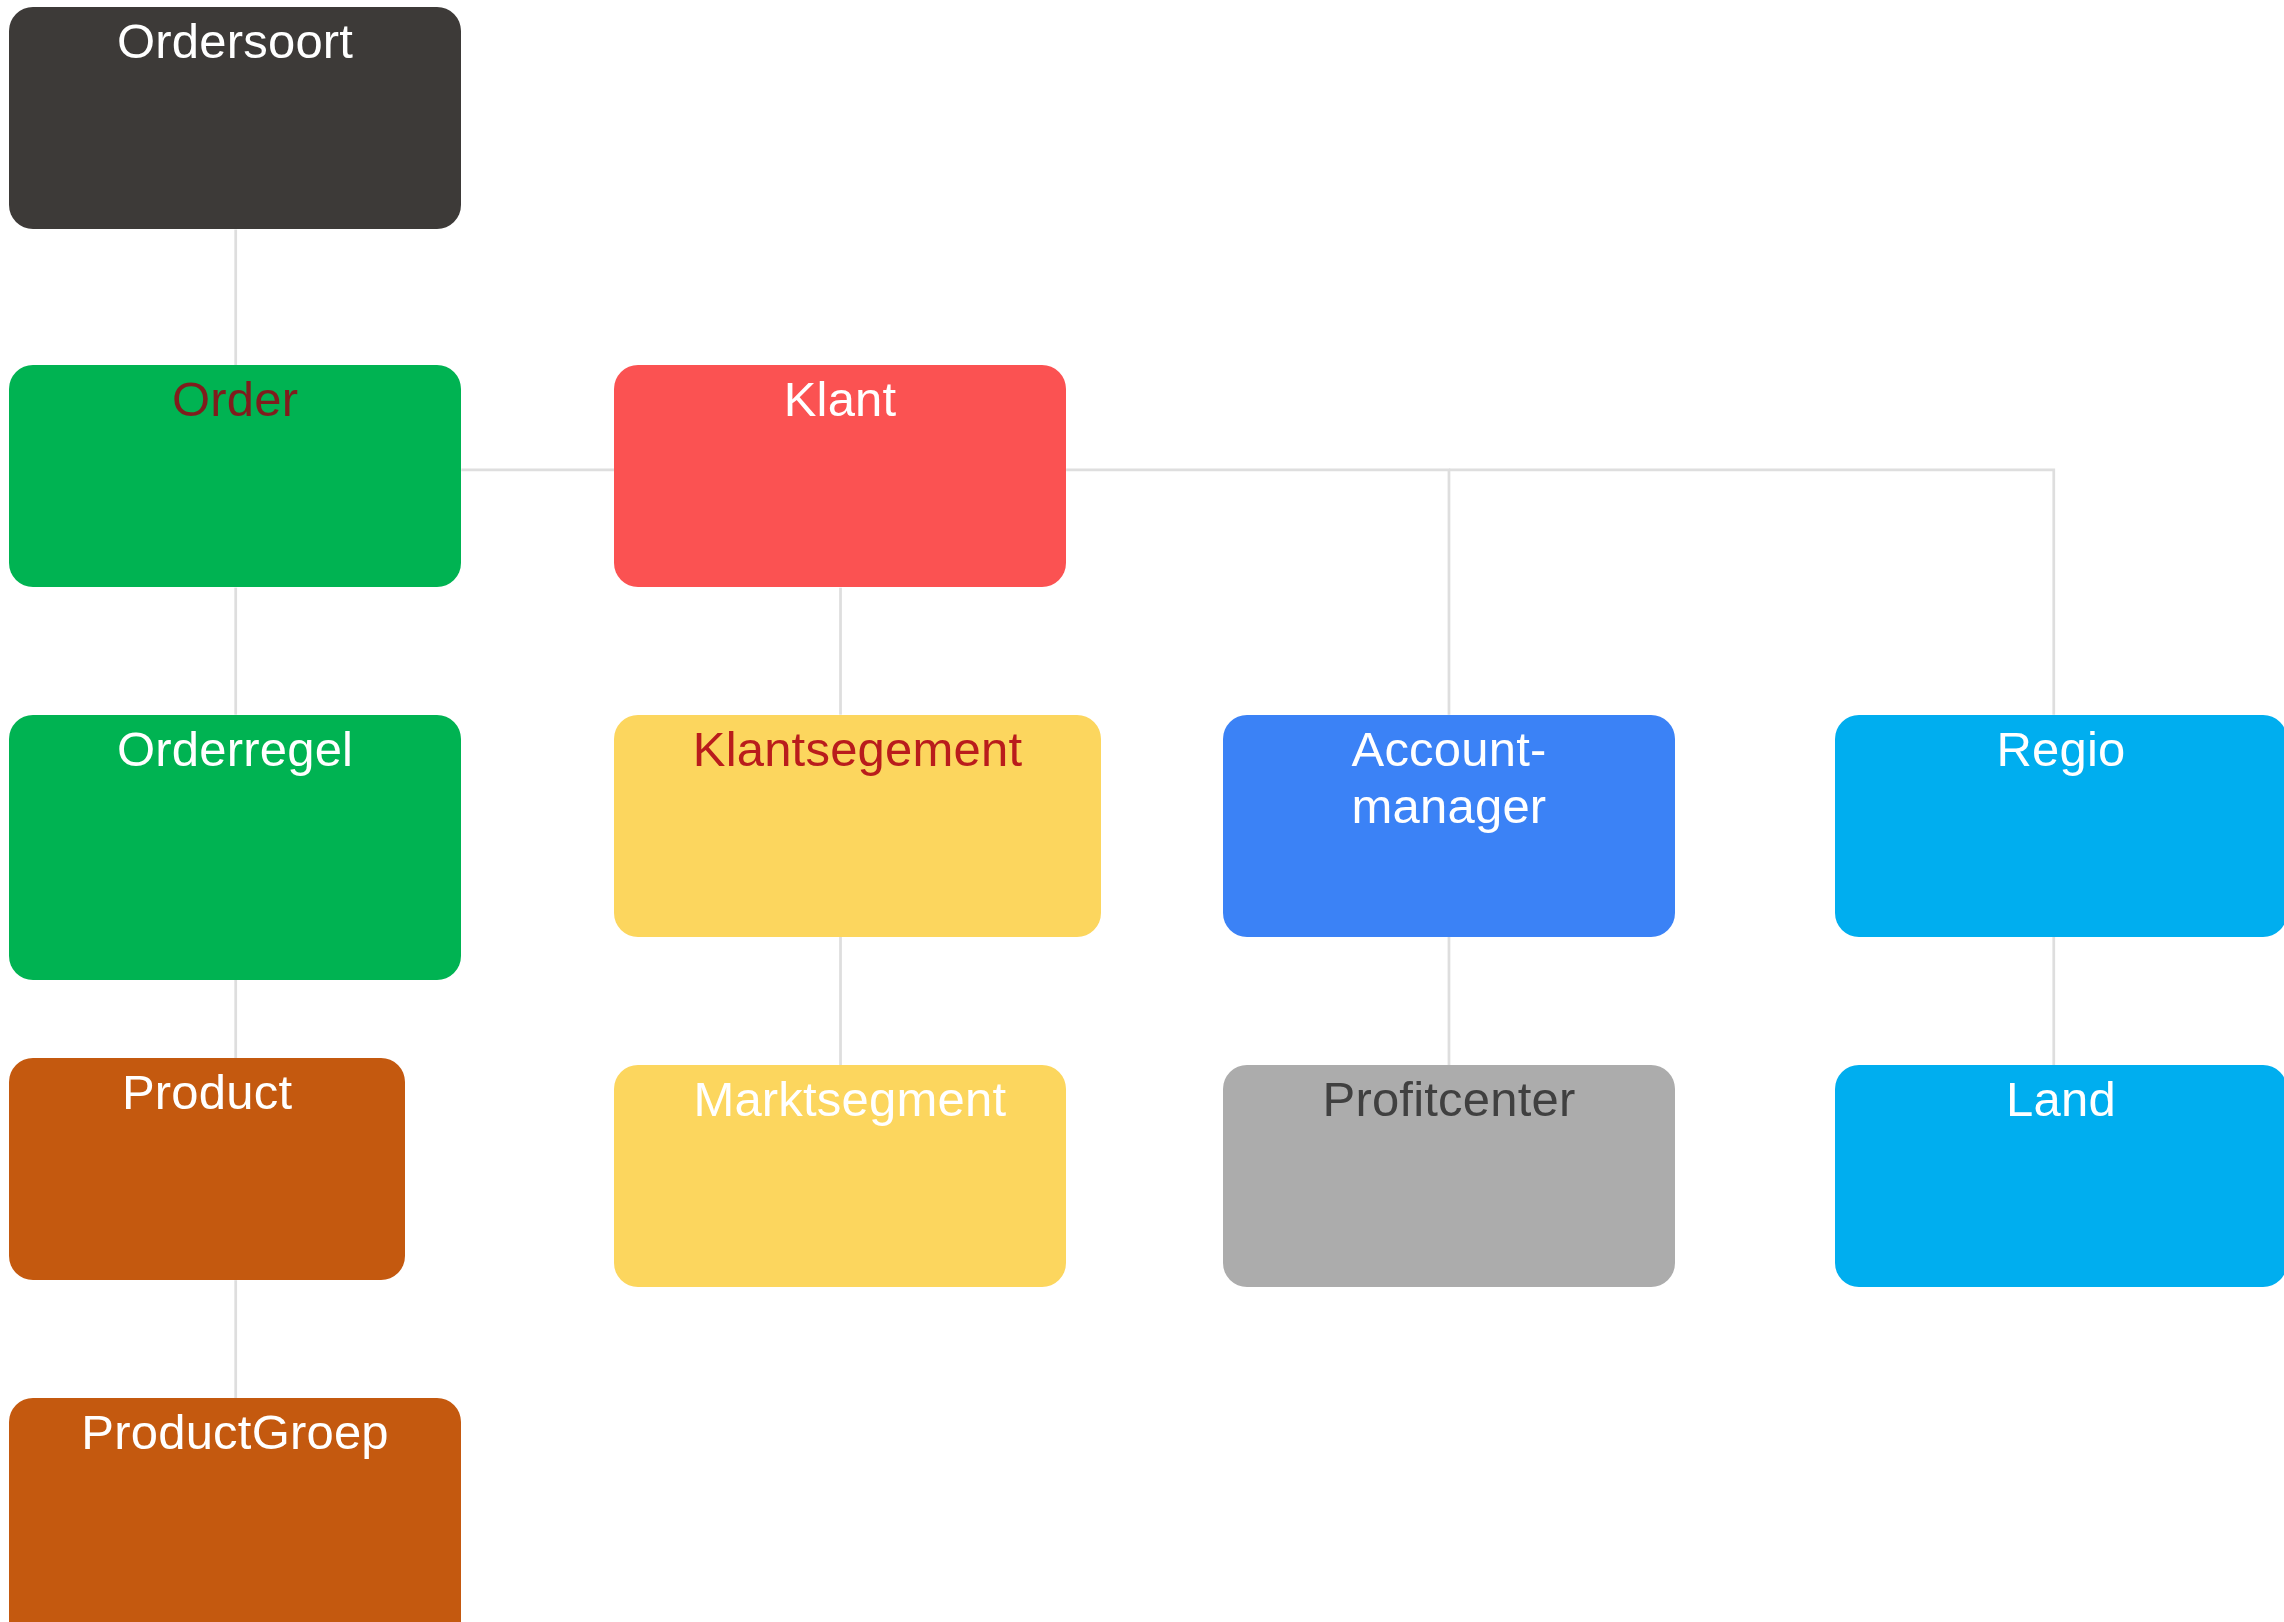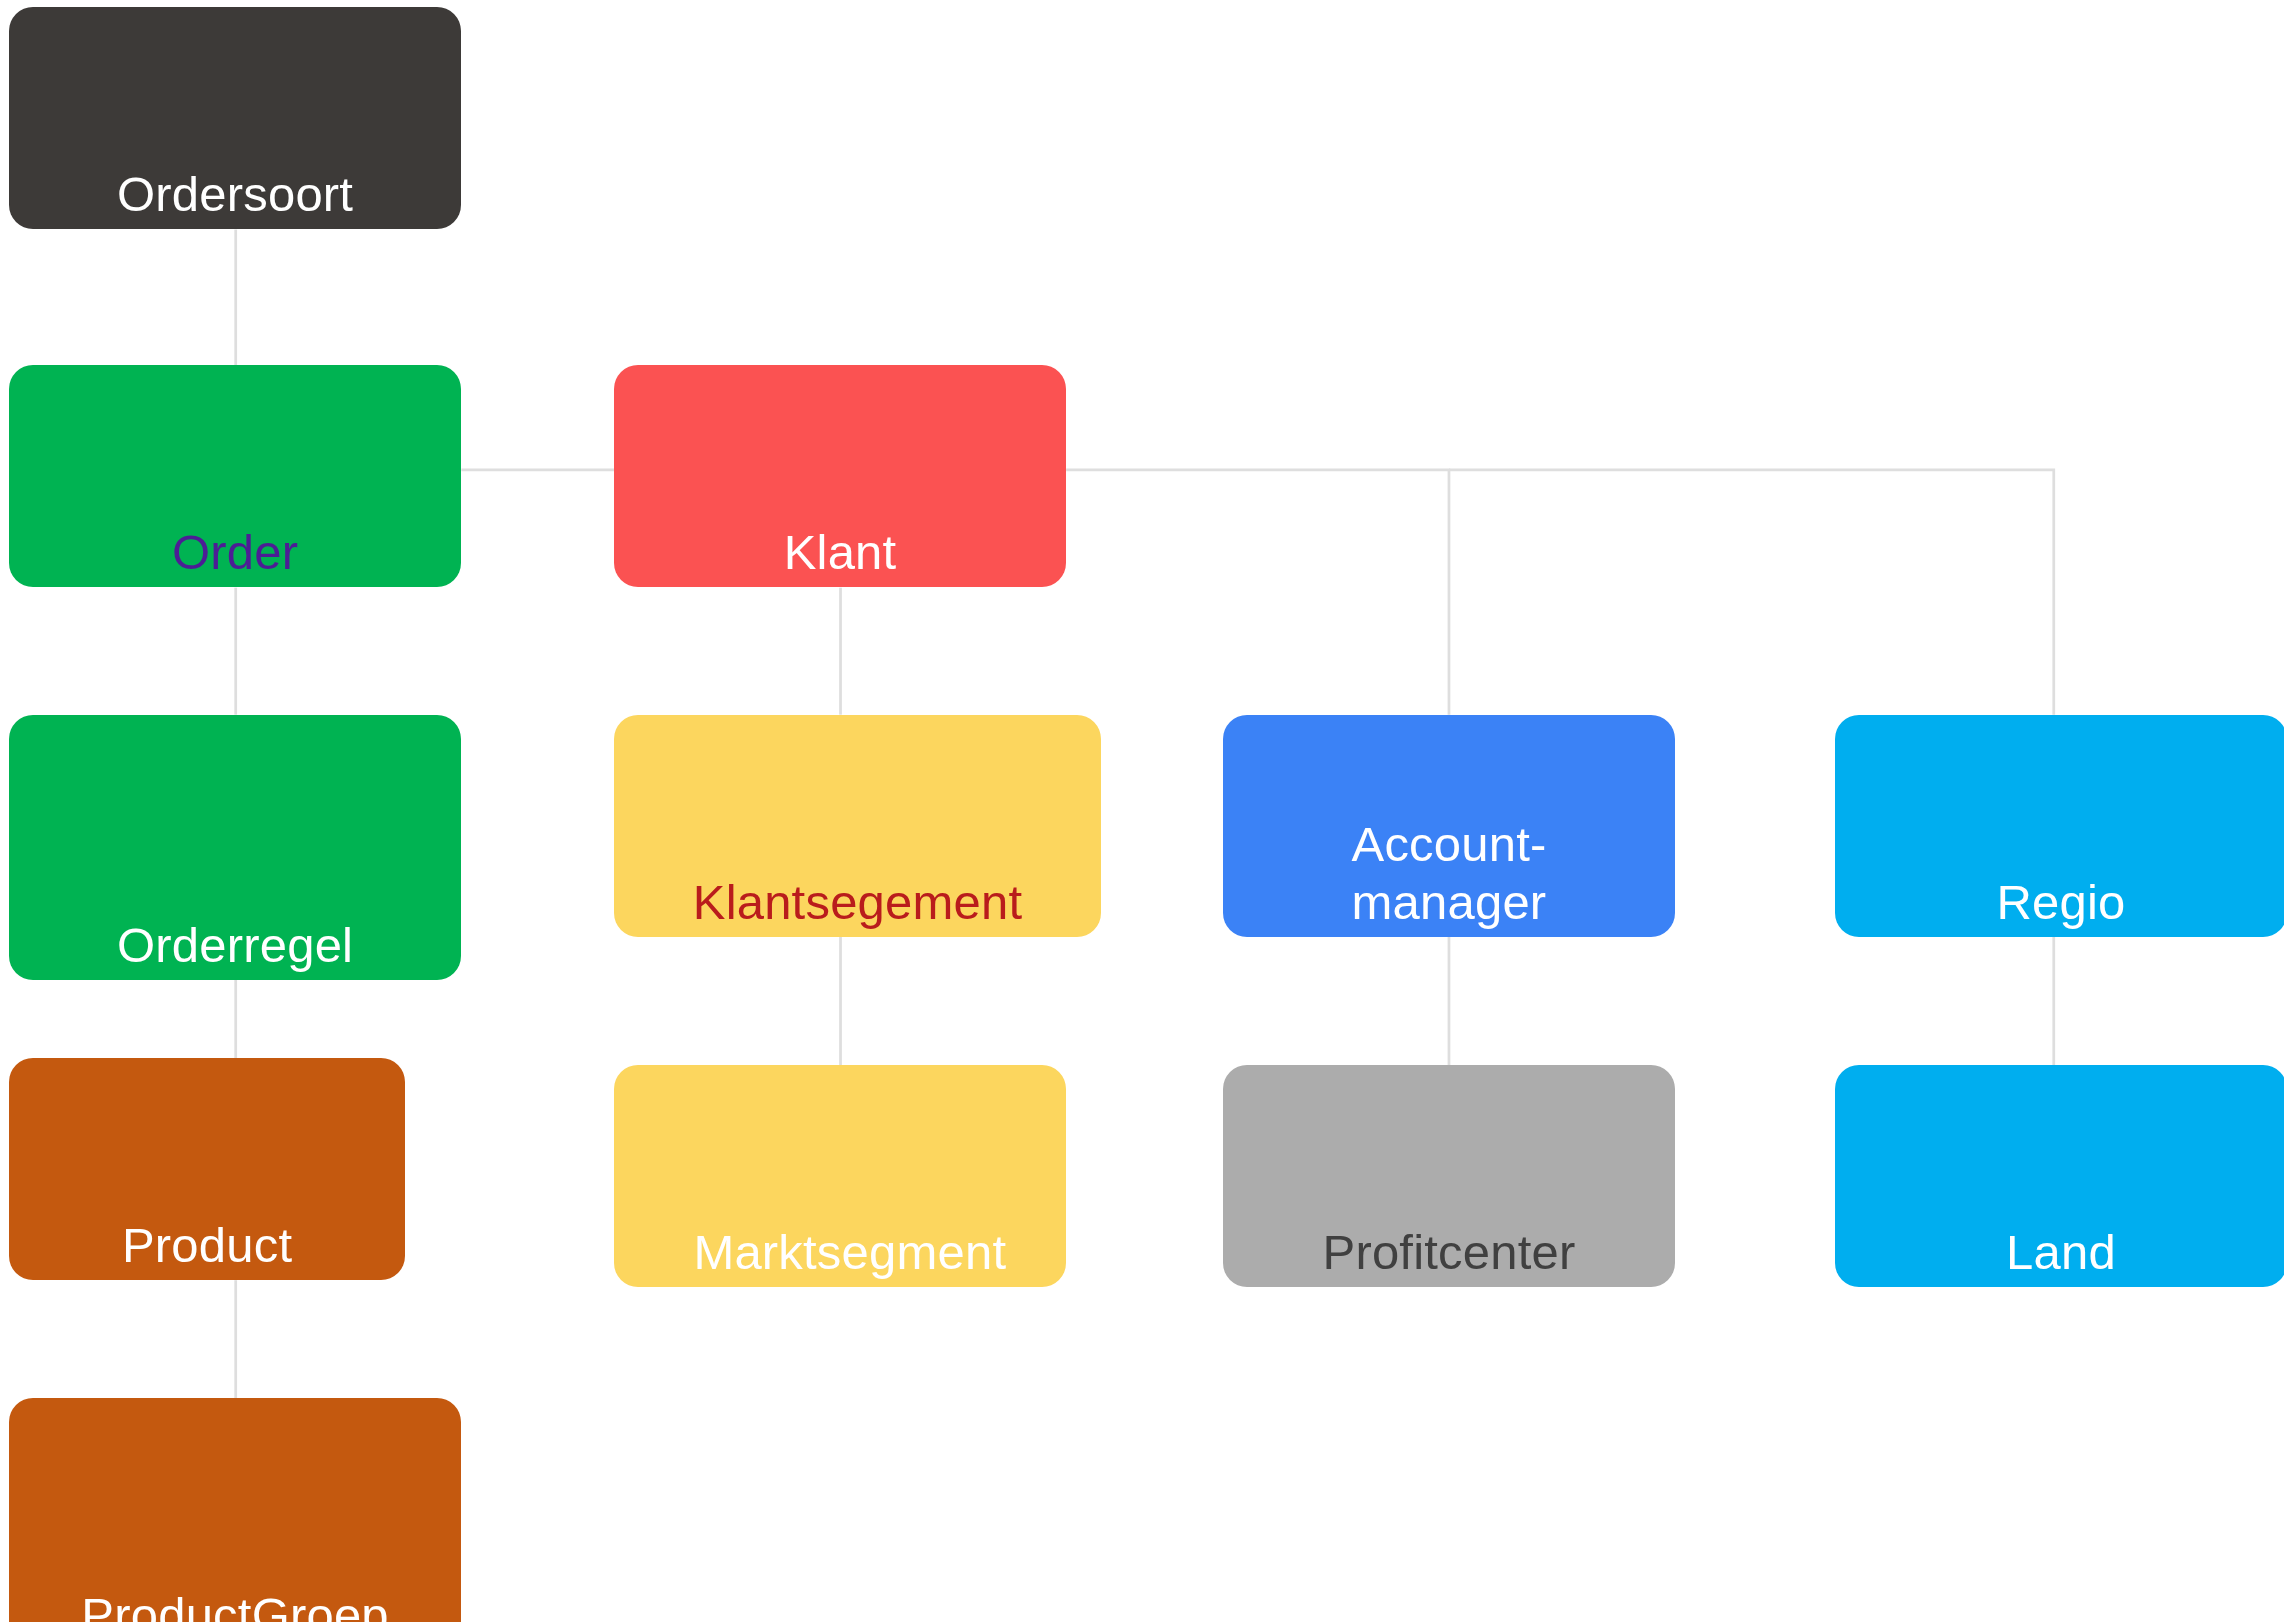--- a/index.html
+++ b/index.html
@@ -24,21 +24,21 @@
     top: 0;
     width: 2284px;
     height: 1623px;
     pointer-events: none;
   }
   .node {
     position: absolute;
     box-sizing: border-box;
     border-radius: 24px;
     display: flex;
-    align-items: flex-end;
+    align-items: flex-start;
     justify-content: center;
     text-align: center;
     color: #ffffff;
     font-size: 49px;
     font-weight: 400;
     line-height: 1.18;
     letter-spacing: 0.2px;
     padding: 5.5px 16.4px;
     user-select: none;
   }
@@ -60,21 +60,21 @@
       <path d="M 920 643 L 920 782" fill="none" stroke="#DEDEDE" stroke-width="3"></path>
       <path d="M 920 1025 L 920 1166" fill="none" stroke="#DEDEDE" stroke-width="3"></path>
       <path d="M 1167 514 L 1586 514 L 1586 782" fill="none" stroke="#DEDEDE" stroke-width="3"></path>
       <path d="M 1586 1025 L 1586 1166" fill="none" stroke="#DEDEDE" stroke-width="3"></path>
       <path d="M 1586 514 L 2248 514 L 2248 782" fill="none" stroke="#DEDEDE" stroke-width="3"></path>
       <path d="M 2248 1025 L 2248 1166" fill="none" stroke="#DEDEDE" stroke-width="3"></path>
     </svg>
 <div class="node" style="left: 9.1px; top: 7.3px; width: 452px; height: 222px; background: rgb(61, 58, 56); color: rgb(255, 255, 255);">
       <span class="node-label">Ordersoort</span>
     </div>
-    <div class="node" style="left: 9.1px; top: 365px; width: 452px; height: 222px; background: rgb(0, 179, 82); color: #4c1d95;">
+    <div class="node" style="left: 9.1px; top: 365px; width: 452px; height: 222px; background: rgb(0, 179, 82); color: #7f1d1d;">
       <span class="node-label">Order</span>
     </div>
     <div class="node" style="left: 614px; top: 365px; width: 452px; height: 222px; background: rgb(251, 82, 82); color: rgb(255, 255, 255);">
       <span class="node-label">Klant</span>
     </div>
     <div class="node" style="left: 9.1px; top: 715px; width: 452px; height: 265px; background: rgb(0, 179, 82); color: rgb(255, 255, 255);">
       <span class="node-label">Orderregel</span>
     </div>
     <div class="node" style="left: 614px; top: 715px; width: 487px; height: 222px; background: rgb(252, 214, 94); color: #b91c1c;">
       <span class="node-label">Klantsegement</span>

